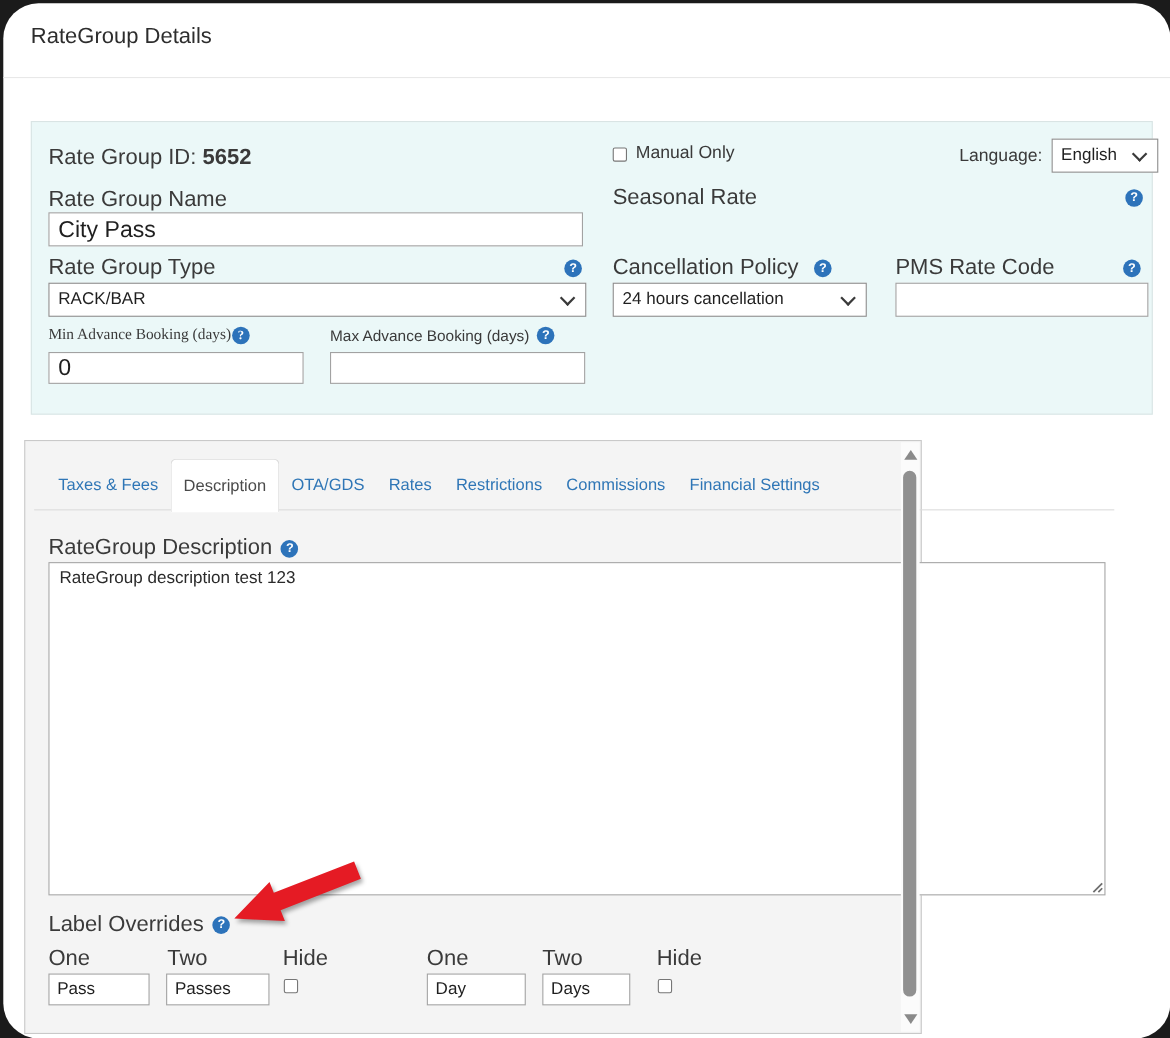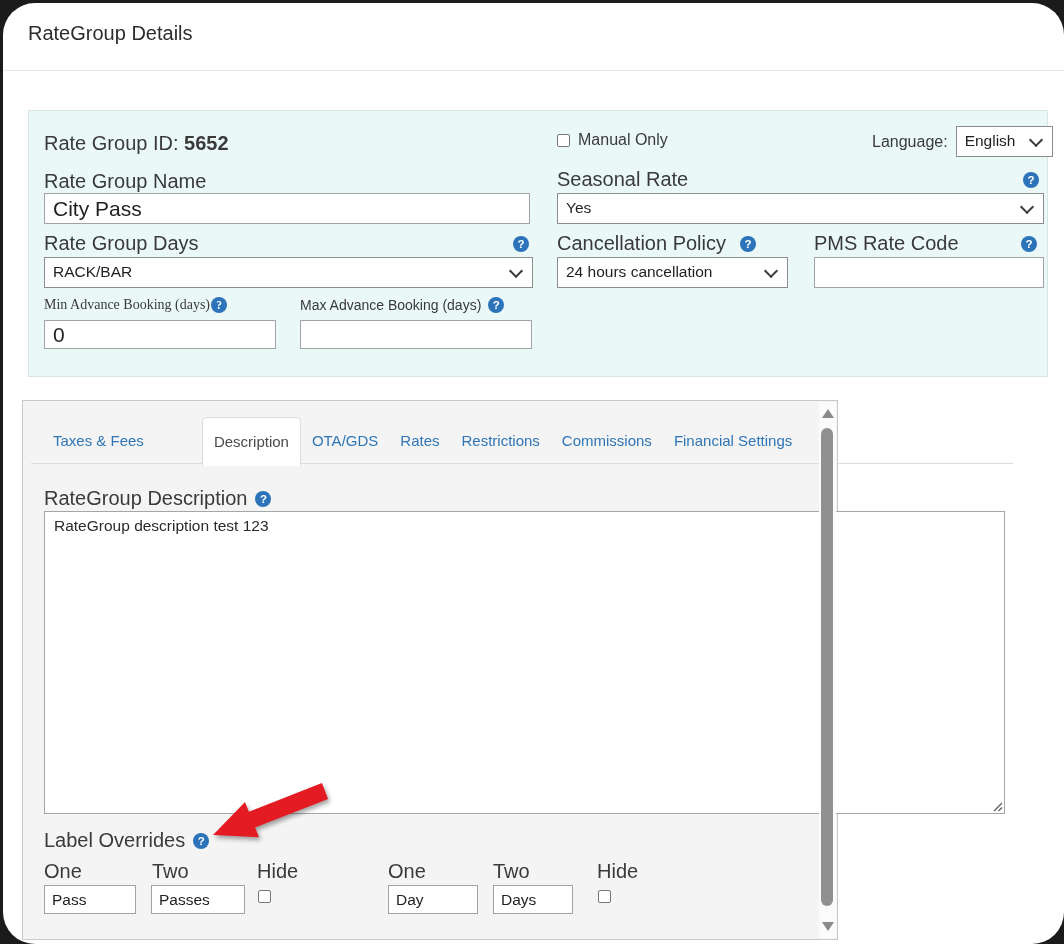--- a/index.html
+++ b/index.html
@@ -34,21 +34,21 @@
        border-radius:2px;background:#fff;margin:0;cursor:pointer;vertical-align:middle;}
 
   
   .lower-panel{position:absolute;left:19px;top:397px;width:816px;height:540px;
                background:#f4f4f4;border:1px solid #c9c9c9;box-sizing:border-box;}
   .tab-line{position:absolute;left:8px;top:62px;width:982px;height:1px;background:#dcdcdc;}
   .tabs{position:absolute;left:19px;top:16px;display:flex;align-items:stretch;height:47px;}
   .tab{display:flex;align-items:center;height:46px;padding:0 11px;font-size:15px;
        color:#2f76b6;cursor:pointer;white-space:nowrap;}
   .tab.active{background:#fff;border:1px solid #dddddd;border-bottom:1px solid #ffffff;
-              border-radius:5px 5px 0 0;color:#4a4a4a;height:47px;position:relative;z-index:2;margin-left:47px;}
+              border-radius:5px 5px 0 0;color:#4a4a4a;height:47px;position:relative;z-index:2;}
   .ta-wrap{position:absolute;left:21px;top:110px;width:961px;height:303px;}
   .ta{box-sizing:border-box;width:100%;height:100%;border:1px solid #a6a6a6;background:#fff;
       font-family:"Liberation Sans",sans-serif;font-size:15.5px;color:#2a2a2a;
       padding:5px 9px;resize:none;outline:none;}
   .resize-grip{position:absolute;right:2px;bottom:2px;width:12px;height:12px;pointer-events:none;}
   .ov-input{box-sizing:border-box;height:29px;border:1px solid #a2a2a2;background:#fff;
             font-family:"Liberation Sans",sans-serif;font-size:15.5px;color:#1f1f1f;
             padding:3px 7px;outline:none;}
 
   
@@ -93,27 +93,23 @@
         </div>
       </div>
 
       <div style="left:15px;top:59px;" class="lbl">Rate Group Name</div>
       <input class="textbox" style="left: 15px; top: 82px; width: 486px;" value="City Pass">
 
       <div class="lbl-row lbl-between" style="left:528px;top:57px;width:487px;padding-right:5px;box-sizing:border-box;">
         <span class="lbl">Seasonal Rate</span>
         <span class="help">?</span>
       </div>
-      <div class="selectbox" style="left:528px;top:82px;width:487px;">
-        <span>Yes</span>
-        <i class="chev"></i>
-      </div>
 
       <div class="lbl-row lbl-between" style="left:15px;top:121px;width:489px;padding-right:4px;box-sizing:border-box;">
-        <span class="lbl">Rate Group Days</span>
+        <span class="lbl">Rate Group Type</span>
         <span class="help">?</span>
       </div>
       <div class="selectbox" style="left:15px;top:146px;width:489px;">
         <span>RACK/BAR</span>
         <i class="chev"></i>
       </div>
 
       <div class="lbl-row" style="left:528px;top:121px;gap:14px;">
         <span class="lbl">Cancellation Policy</span>
         <span class="help">?</span>

